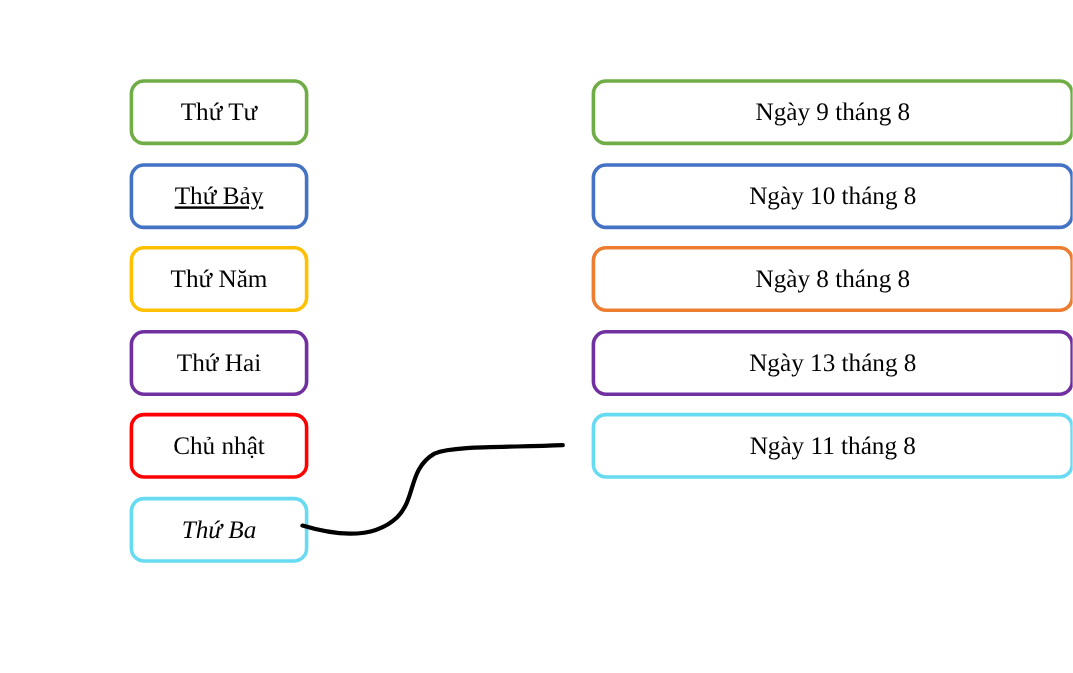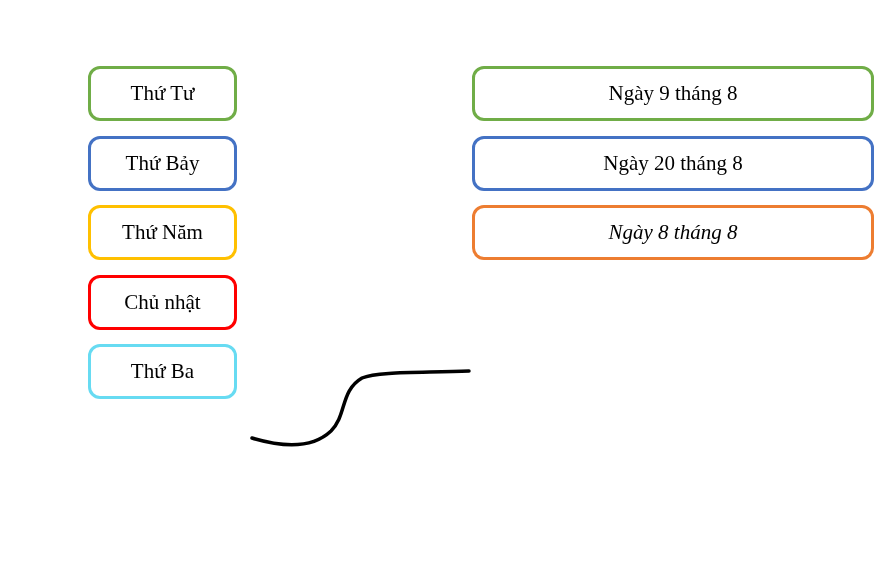--- a/index.html
+++ b/index.html
@@ -7,22 +7,22 @@
     position:relative;
     width:894px;height:561px;
     background:#ffffff;
     font-family:"Liberation Serif","DejaVu Serif",serif;
     overflow:hidden;
   }
   .col{
     position:absolute;
     display:flex;flex-direction:column;gap:14.5px;
   }
-  .col-left{left:88px;top:66px;width:149px;justify-content:flex-end;}
-  .col-right{left:472px;top:66px;width:402px;}
+  .col-left{left:108px;top:66px;width:149px;justify-content:flex-end;}
+  .col-right{left:493px;top:66px;width:402px;}
   .box{
     height:55px;
     box-sizing:border-box;
     border:3.5px solid #000;
     border-radius:12px;
     background:#ffffff;
     display:flex;align-items:center;justify-content:center;
     cursor:pointer;
   }
   .box-label{
@@ -38,43 +38,52 @@
 </style>
 </head>
 <body>
 
 <div class="canvas">
 
   <div class="col col-left">
     <div class="box" style="border-color: rgb(112, 173, 71);">
       <span class="box-label">Thứ Tư</span>
     </div>
-    <div class="box" style="border-color: rgb(68, 114, 196);">
+    <div class="box" style="border-color: rgb(68, 114, 196); text-decoration: underline;">
       <span class="box-label">Thứ Bảy</span>
     </div>
     <div class="box" style="border-color: rgb(255, 192, 0); font-family: Liberation Serif, serif;">
       <span class="box-label">Thứ Năm</span>
     </div>
+    <div class="box" style="border-color: rgb(112, 48, 160);">
+      <span class="box-label">Thứ Hai</span>
+    </div>
     <div class="box" style="border-color: rgb(255, 0, 0);">
       <span class="box-label">Chủ nhật</span>
     </div>
-    <div class="box" style="border-color: rgb(103, 219, 242);">
+    <div class="box" style="border-color: rgb(103, 219, 242); font-style: italic;">
       <span class="box-label">Thứ Ba</span>
     </div>
   </div>
 
   <div class="col col-right">
     <div class="box" style="border-color: rgb(112, 173, 71);">
       <span class="box-label">Ngày 9 tháng 8</span>
     </div>
     <div class="box" style="border-color: rgb(68, 114, 196);">
-      <span class="box-label">Ngày 20 tháng 8</span>
+      <span class="box-label">Ngày 10 tháng 8</span>
     </div>
-    <div class="box" style="border-color: rgb(237, 125, 49); font-style: italic;">
+    <div class="box" style="border-color: rgb(237, 125, 49);">
       <span class="box-label">Ngày 8 tháng 8</span>
+    </div>
+    <div class="box" style="border-color: rgb(112, 48, 160);">
+      <span class="box-label">Ngày 13 tháng 8</span>
+    </div>
+    <div class="box" style="border-color: rgb(103, 219, 242);">
+      <span class="box-label">Ngày 11 tháng 8</span>
     </div>
   </div>
 
   <svg class="overlay" width="894" height="561" viewBox="0 0 894 561">
     <path fill="none" stroke-width="3.5" stroke-linecap="round" d="M 252 438 C 282 447, 312 449, 331 431 C 347 415, 340 391, 362 378 C 378 371, 425 373, 469 371" style="stroke: rgb(0, 0, 0);"></path>
   </svg>
 
 </div>
 
 </body></html>

